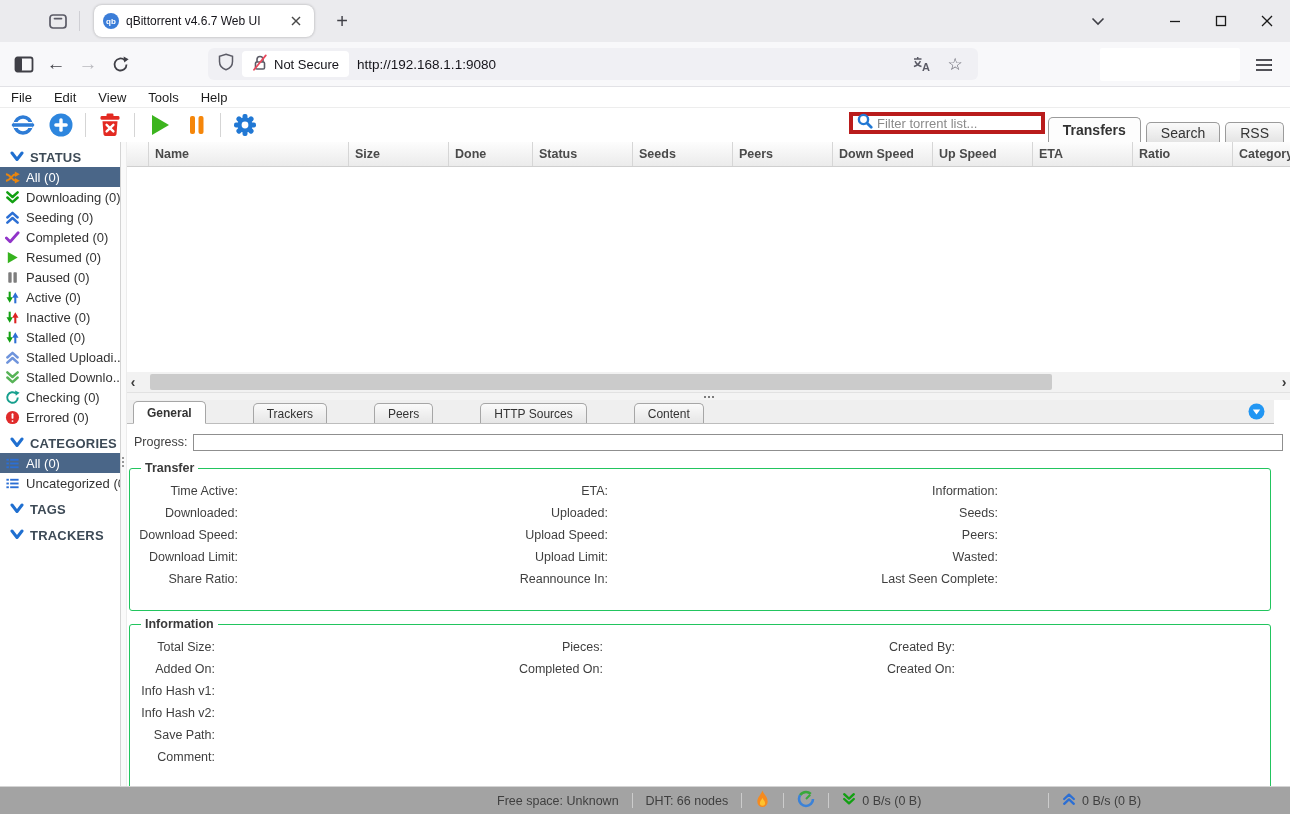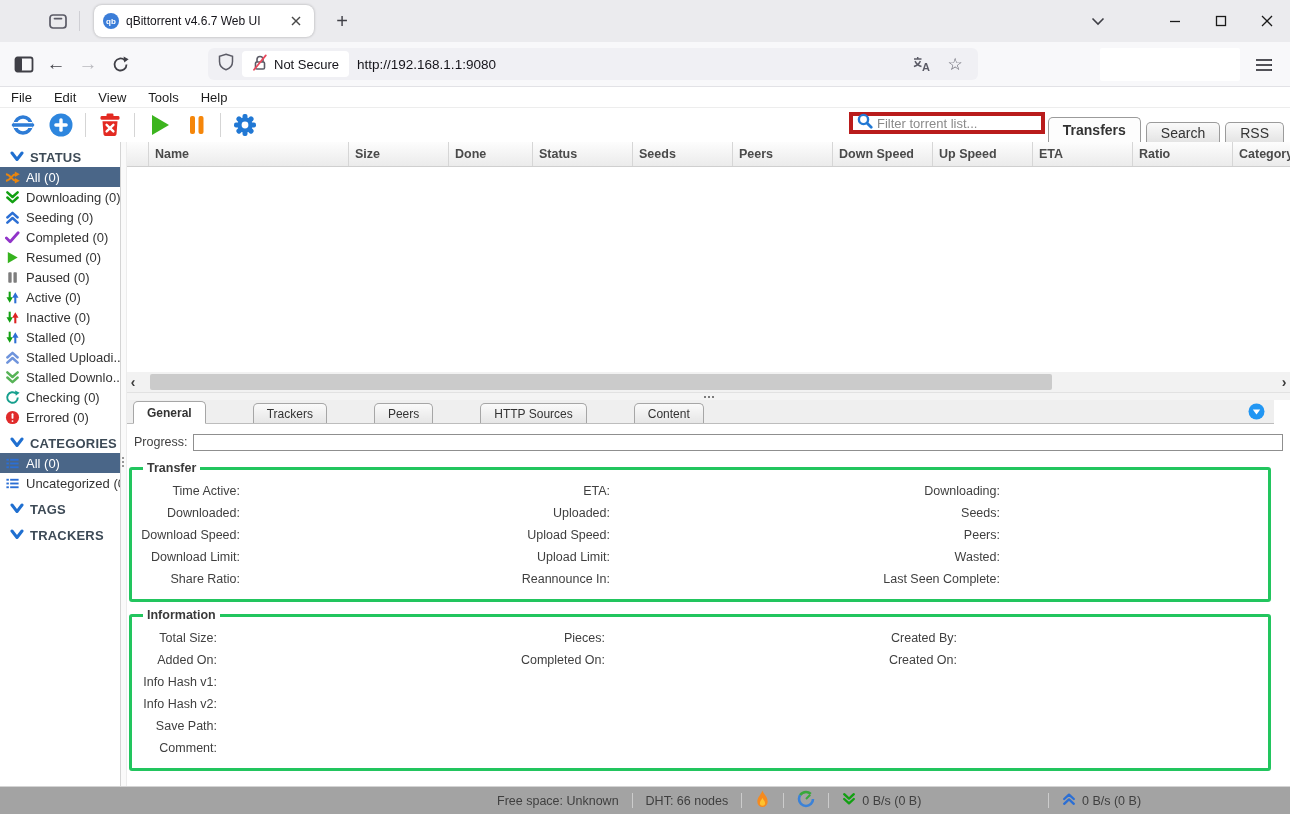--- a/index.html
+++ b/index.html
@@ -72,21 +72,21 @@
   .hdots i{width:2px;height:2px;background:#555;border-radius:50%;}
 
   
   .dtabs{position:absolute;top:258px;left:0;right:16px;height:24px;background:#efefef;border-bottom:1px solid #bdbdbd;display:flex;align-items:flex-end;padding-left:6px;gap:43px;}
   .dtab{height:20px;margin-right:4px;padding:0 13px;font-size:12px;color:#333;background:linear-gradient(#fafafa,#e6e6e6);border:1px solid #a6a6a6;border-bottom:none;border-radius:5px 5px 0 0;display:flex;align-items:center;position:relative;}
   .dtab.active{background:#fff;font-weight:bold;height:23px;margin-bottom:-1px;border-bottom:1px solid #fff;z-index:2;}
   .collapse-btn{position:absolute;right:9px;top:3px;width:17px;height:17px;}
   .dbody{position:absolute;top:282px;left:0;right:0;bottom:0;background:#fff;font-size:12.5px;color:#3f3f3f;}
   .progress-row{display:flex;align-items:center;height:26px;margin-top:5px;padding-left:7px;gap:5px;}
   .pg-bar{flex:1;height:17px;border:1px solid #8f8f8f;margin-right:7px;background:#fff;}
-  fieldset{margin:6px 19px 0 2px;border:3px solid #22c55e;border-radius:3px;padding:5px 0 9px 0;}
+  fieldset{margin:6px 19px 0 2px;border:1px solid #22c55e;border-radius:3px;padding:5px 0 20px 0;}
   legend{font-size:12.5px;font-weight:bold;color:#3a3a3a;margin-left:11px;padding:0 4px;}
   .fgrid{display:grid;grid-template-columns:293px 360px 1fr;}
   .fcell{height:22px;display:flex;align-items:center;}
   .flabel{text-align:right;display:inline-block;}
   .c1 .flabel{width:108px;}
   .c2 .flabel{width:185px;}
   .c3 .flabel{width:215px;}
   .i1 .flabel{width:85px;}
   .i2 .flabel{width:180px;}
   .i3 .flabel{width:172px;}
@@ -526,21 +526,21 @@
       <fieldset>
         <legend>Transfer</legend>
         <div class="fgrid">
           <div class="fcell c1">
               <span class="flabel">Time Active:</span>
             </div>
           <div class="fcell c2">
               <span class="flabel">ETA:</span>
             </div>
           <div class="fcell c3">
-              <span class="flabel">Downloading:</span>
+              <span class="flabel">Information:</span>
             </div>
           <div class="fcell c1">
               <span class="flabel">Downloaded:</span>
             </div>
           <div class="fcell c2">
               <span class="flabel">Uploaded:</span>
             </div>
           <div class="fcell c3">
               <span class="flabel">Seeds:</span>
             </div>

